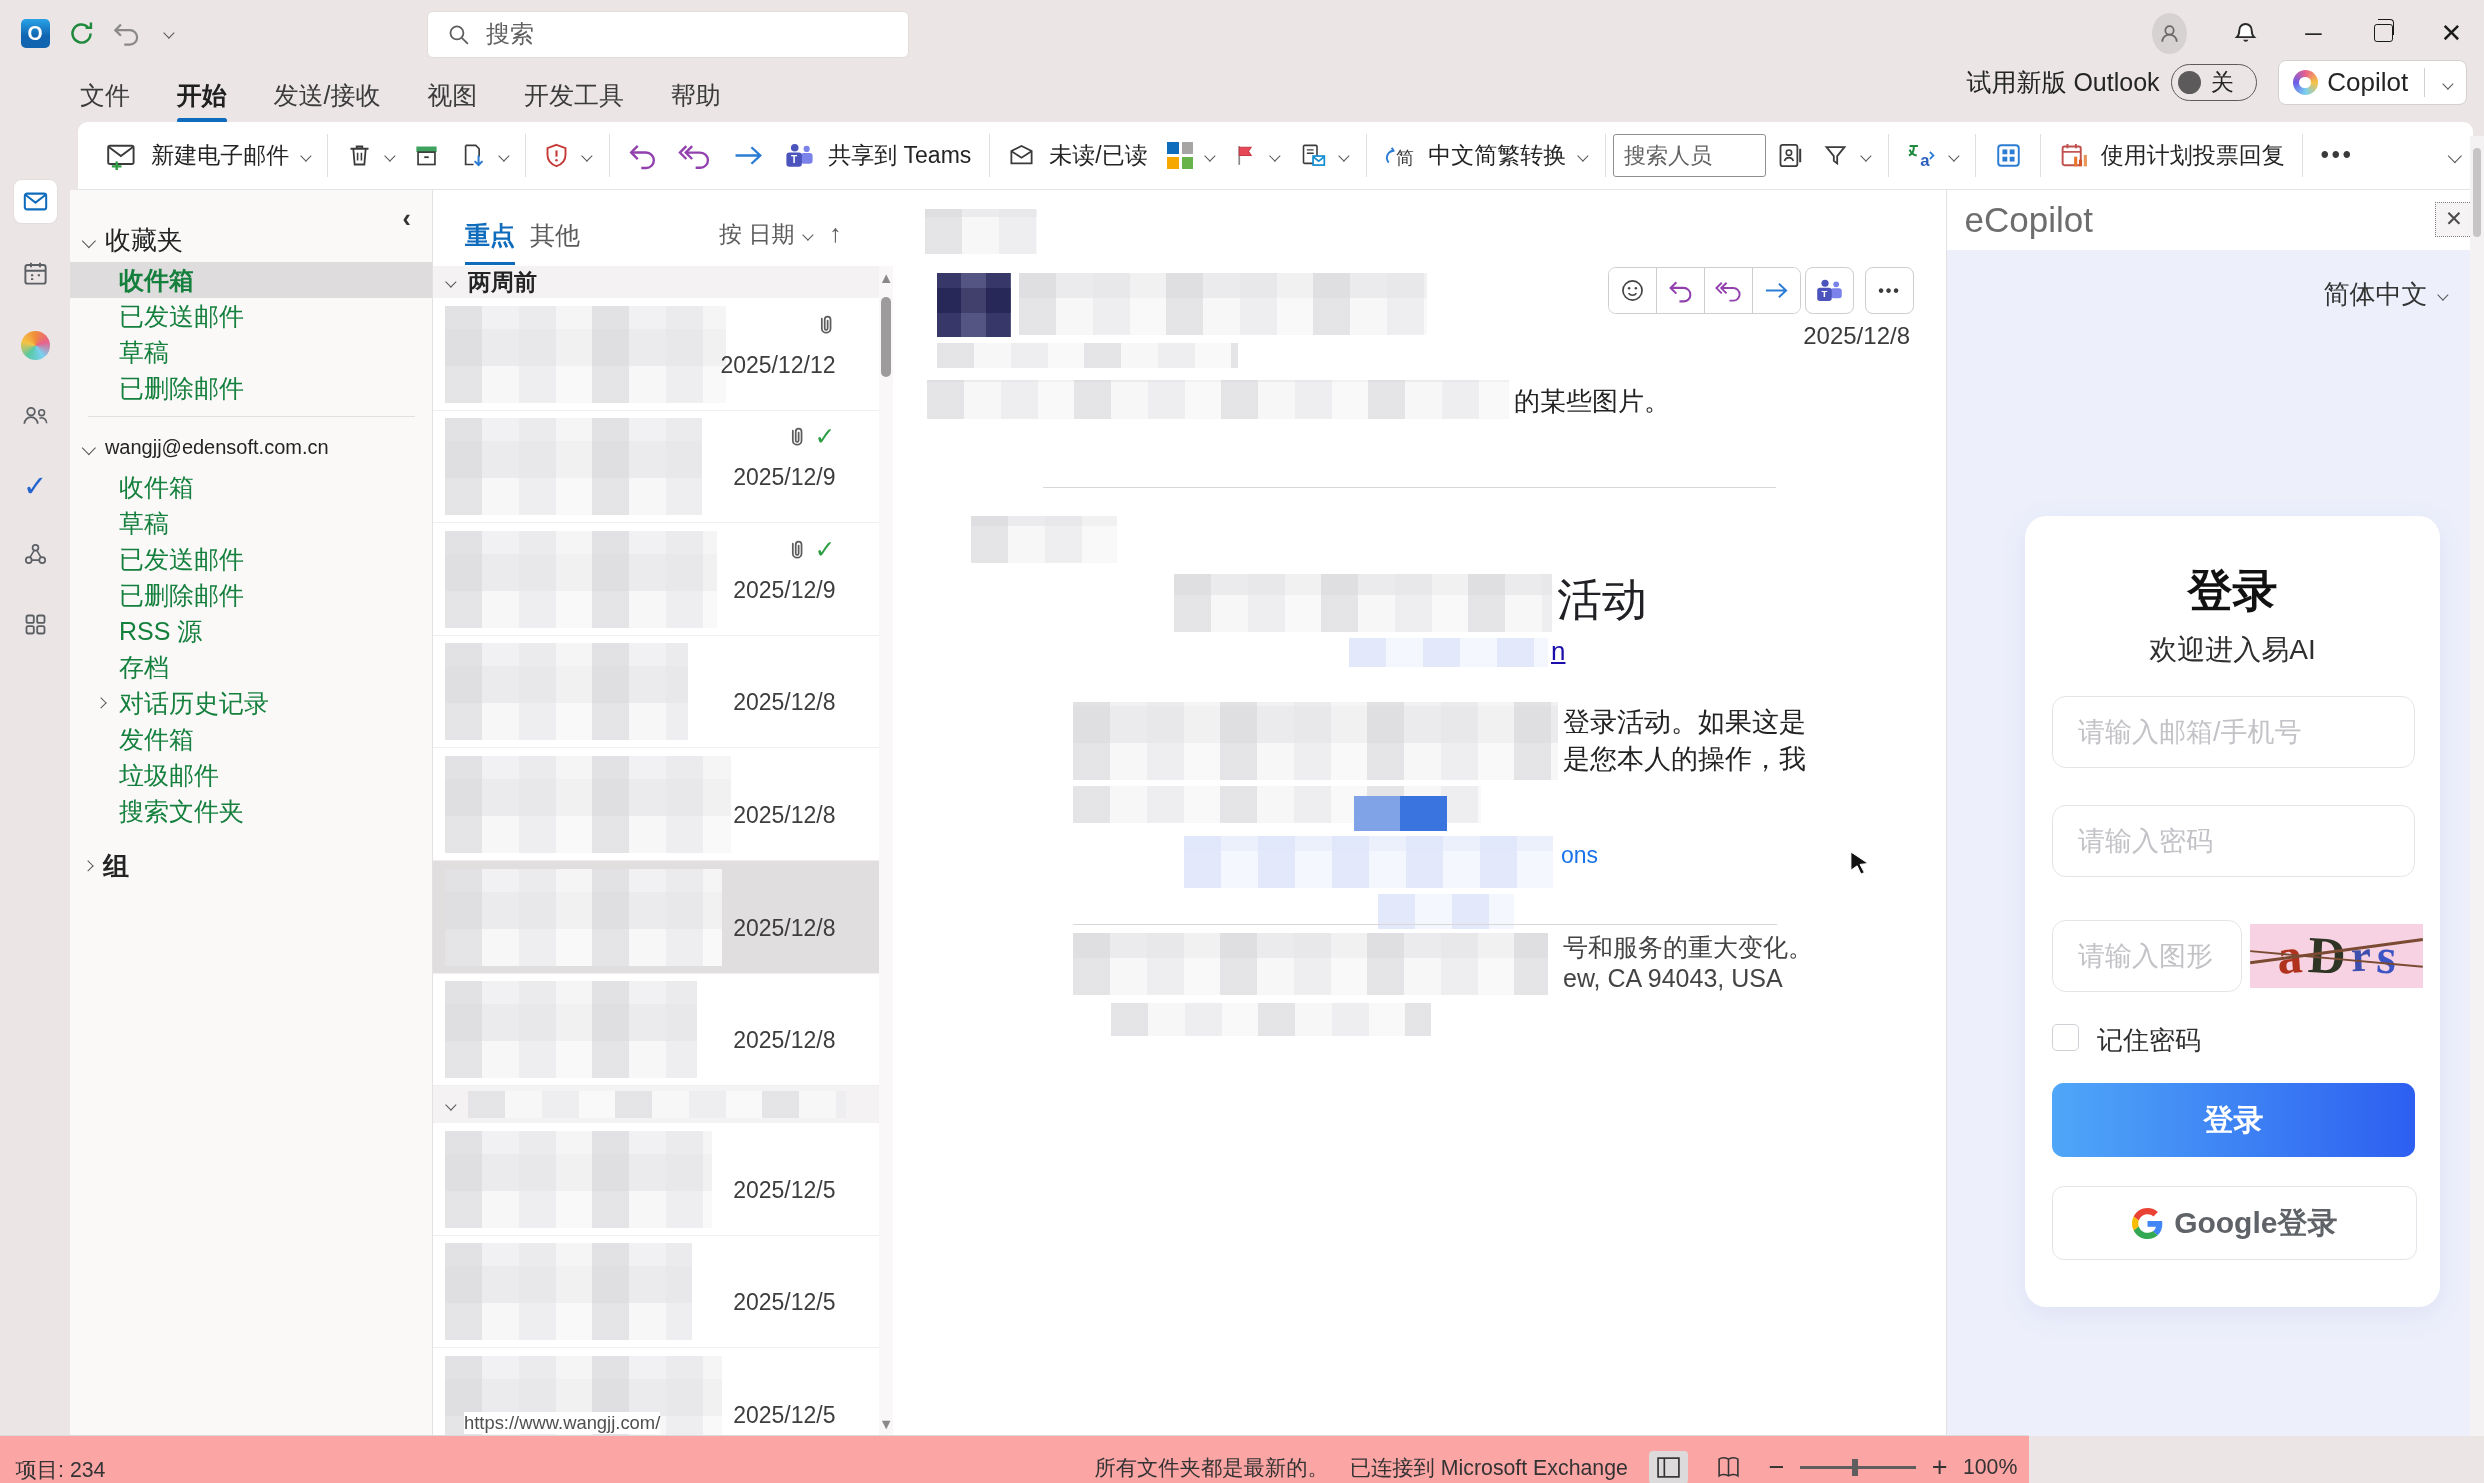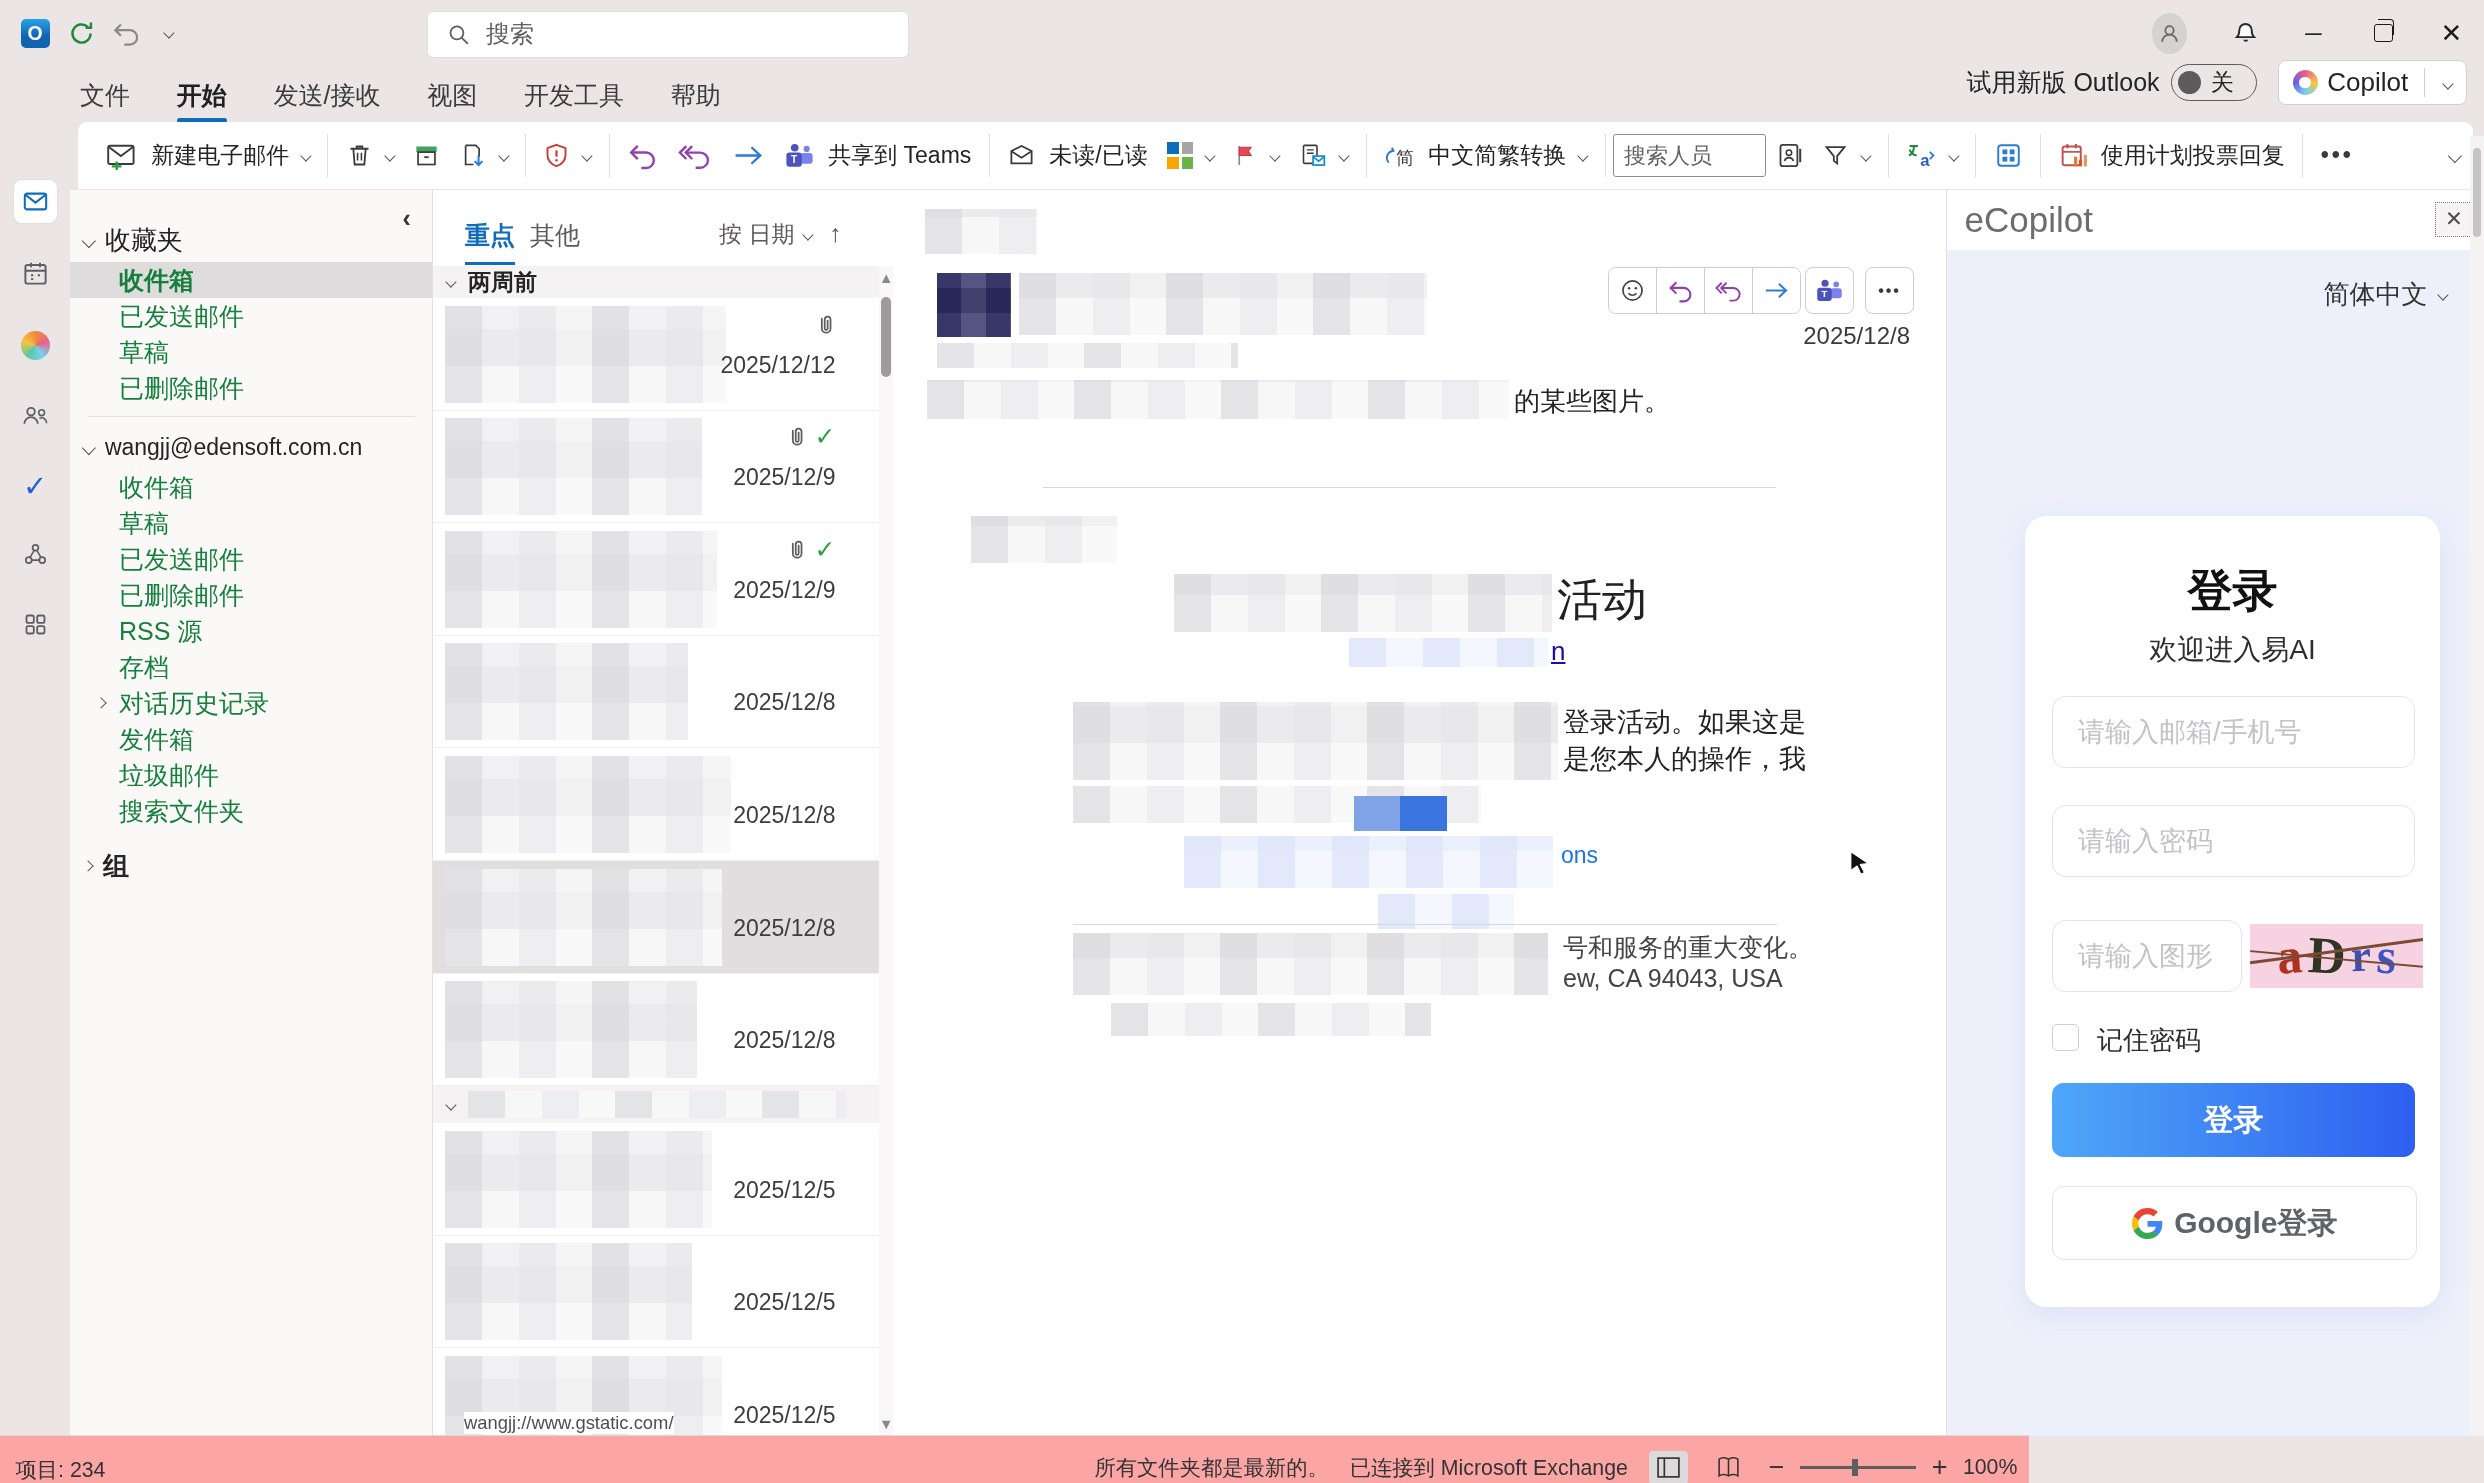--- a/index.html
+++ b/index.html
@@ -484,21 +484,21 @@
       <span class="chev"></span>
       <span>收藏夹</span>
     </div>
     <div class="fitem sel">收件箱</div>
     <div class="fitem">已发送邮件</div>
     <div class="fitem">草稿</div>
     <div class="fitem">已删除邮件</div>
     <div class="fdiv"></div>
     <div class="fgroup">
       <span class="chev"></span>
-      <span style="font-size:23px">wangjj@edensoft.com.cn</span>
+      <span style="font-size:20px">wangjj@edensoft.com.cn</span>
     </div>
     <div class="fitem">收件箱</div>
     <div class="fitem">草稿</div>
     <div class="fitem">已发送邮件</div>
     <div class="fitem">已删除邮件</div>
     <div class="fitem">RSS 源</div>
     <div class="fitem">存档</div>
     <div class="fitem" style="padding-left:49px">
       <span class="chev right sm" style="position:absolute;left:27px"></span>
       <span>对话历史记录</span>
@@ -615,21 +615,21 @@
         <div class="icons"></div>
         <div class="date">2025/12/5</div>
       </div>
   </div>
 
   <div class="lscroll">
     <div class="arrowglyph" style="position:absolute;top:3.9px">▲</div>
     <div class="thumb" style="top:31px;height:80px"></div>
     <div class="arrowglyph" style="position:absolute;bottom:3.9px">▼</div>
   </div>
-  <div class="urltip">wangjj://www.gstatic.com/</div>
+  <div class="urltip">https://www.wangjj.com/</div>
 </div>
 
 <div class="readpane">
   <div class="mz" style="position:absolute;left:32px;top:19.4px;width:112px;height:45px"></div>
   <div class="mz dk" style="position:absolute;left:44px;top:83px;width:74px;height:64px"></div>
   <div class="mz" style="position:absolute;left:126px;top:83px;width:408px;height:62px"></div>
   <div class="mz" style="position:absolute;left:44px;top:153px;width:301px;height:25px"></div>
 
   <div class="actgroup" style="left:715px;top:77px">
     <div class="cell">

